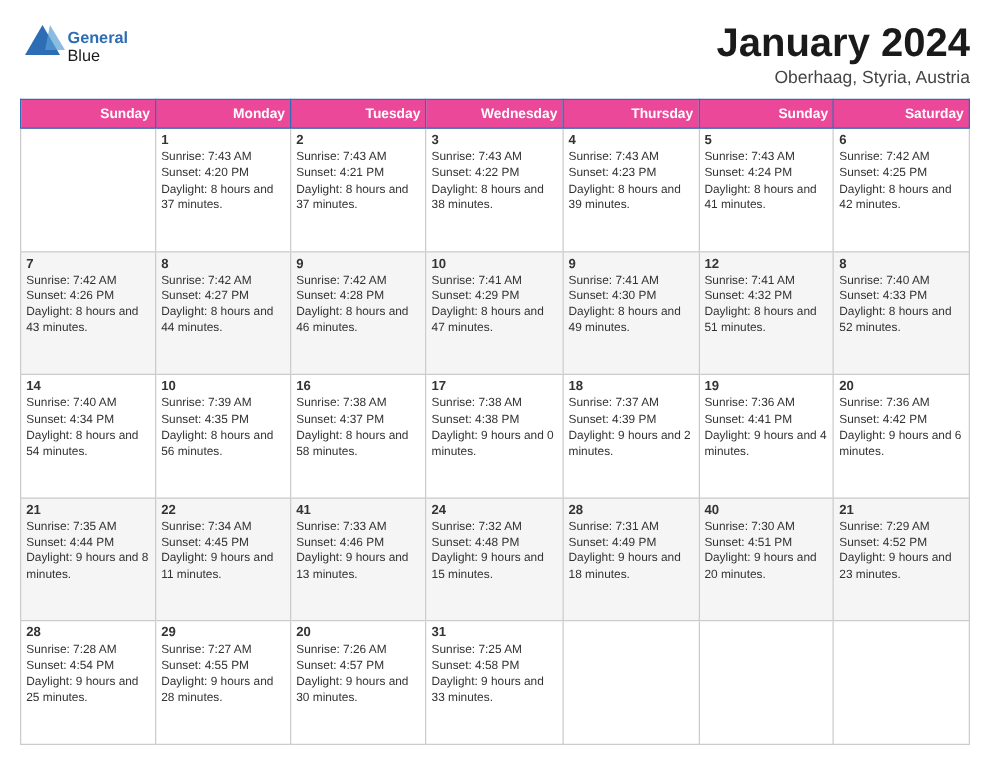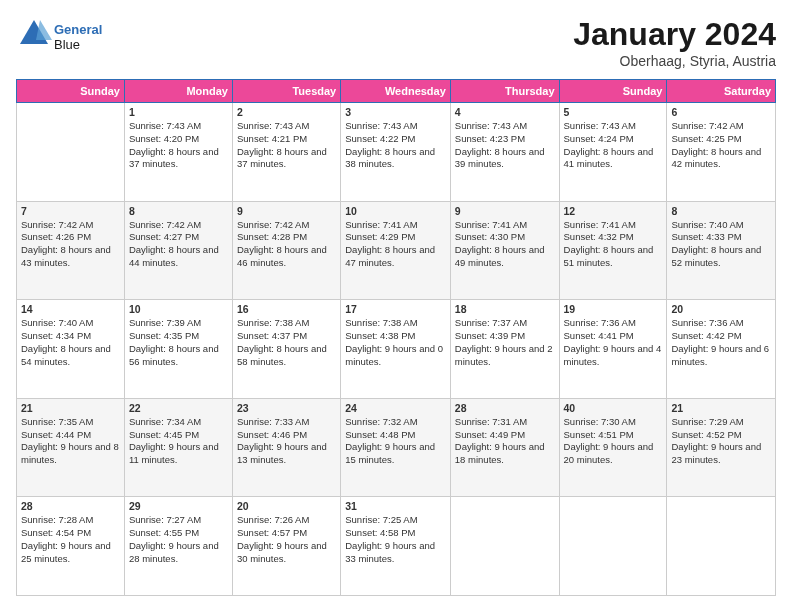--- a/index.html
+++ b/index.html
@@ -207,21 +207,21 @@
         <tr>
           <td>
             <span class="day-num">21</span>
             <div class="day-info">Sunrise: 7:35 AM<br>Sunset: 4:44 PM<br>Daylight: 9 hours and 8 minutes.</div>
           </td>
           <td>
             <span class="day-num">22</span>
             <div class="day-info">Sunrise: 7:34 AM<br>Sunset: 4:45 PM<br>Daylight: 9 hours and 11 minutes.</div>
           </td>
           <td>
-            <span class="day-num">23</span>
+            <span class="day-num">41</span>
             <div class="day-info">Sunrise: 7:33 AM<br>Sunset: 4:46 PM<br>Daylight: 9 hours and 13 minutes.</div>
           </td>
           <td>
             <span class="day-num">24</span>
             <div class="day-info">Sunrise: 7:32 AM<br>Sunset: 4:48 PM<br>Daylight: 9 hours and 15 minutes.</div>
           </td>
           <td>
             <span class="day-num">28</span>
             <div class="day-info">Sunrise: 7:31 AM<br>Sunset: 4:49 PM<br>Daylight: 9 hours and 18 minutes.</div>
           </td>

